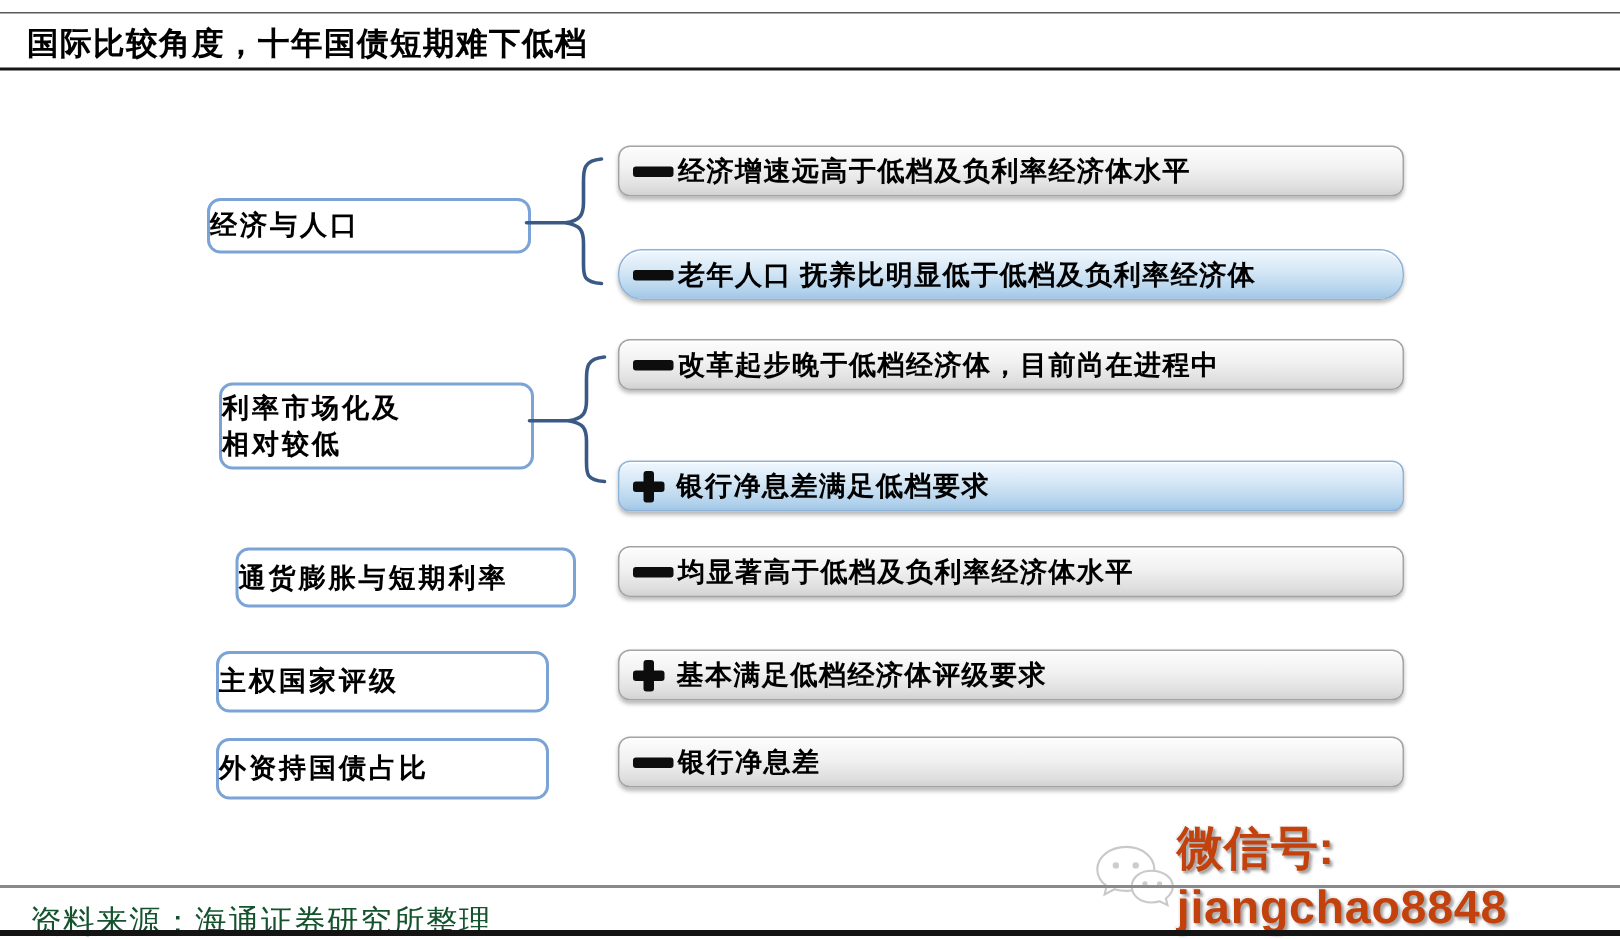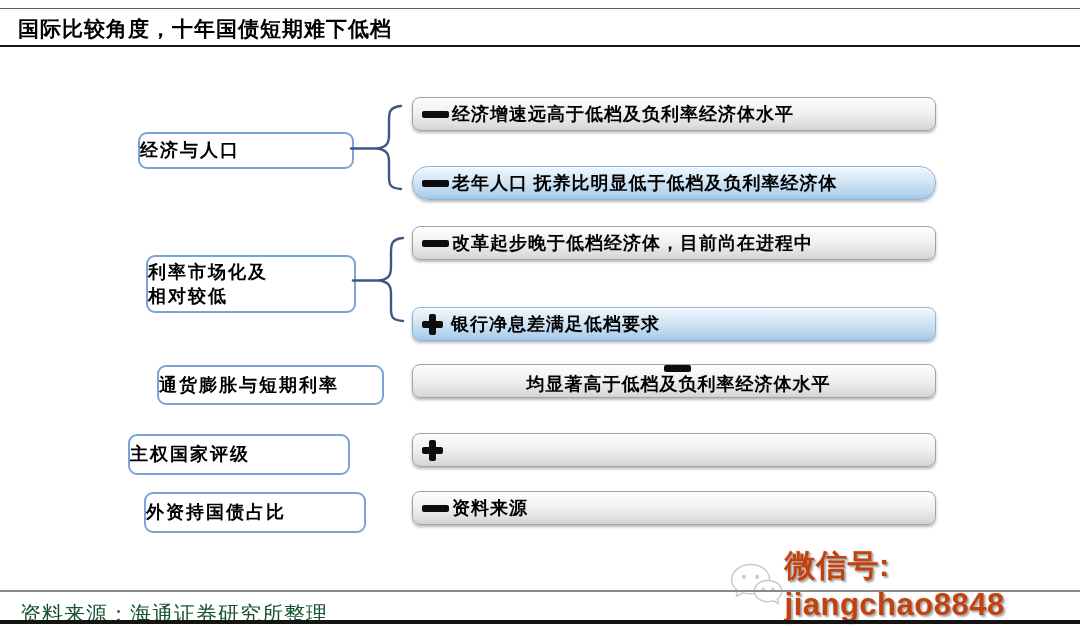--- a/index.html
+++ b/index.html
@@ -49,21 +49,21 @@
   <div class="cat-box" style="left:138px;top:132px;width:212px;height:33px;">
     <span>经济与人口</span>
   </div>
   <div class="cat-box" style="left:146px;top:255px;width:206px;height:54px;">
     <span>利率市场化及</span>
     <span>相对较低</span>
   </div>
   <div class="cat-box" style="left:137px;top:365px;width:223px;height:36px;margin-left:20px;">
     <span>通货膨胀与短期利率</span>
   </div>
-  <div class="cat-box" style="left:128px;top:434px;width:218px;height:37px;">
+  <div class="cat-box" style="left:144px;top:434px;width:218px;height:37px;">
     <span>主权国家评级</span>
   </div>
   <div class="cat-box" style="left:144px;top:492px;width:218px;height:37px;">
     <span>外资持国债占比</span>
   </div>
 
   <div class="assess-box gray" style="top:97px;">
     <span class="ic-minus"></span>
     <span>经济增速远高于低档及负利率经济体水平</span>
   </div>
@@ -72,30 +72,31 @@
     <span>老年人口 抚养比明显低于低档及负利率经济体</span>
   </div>
   <div class="assess-box gray" style="top:226px;">
     <span class="ic-minus"></span>
     <span>改革起步晚于低档经济体，目前尚在进程中</span>
   </div>
   <div class="assess-box blue" style="top:294px;margin-top:13px;">
     <span class="ic-plus"></span>
     <span>银行净息差满足低档要求</span>
   </div>
-  <div class="assess-box gray" style="top:364px;flex-direction:column;">
+  <div class="assess-box gray" style="top:364px;">
     <span class="ic-minus"></span>
     <span>均显著高于低档及负利率经济体水平</span>
   </div>
   <div class="assess-box gray" style="top:433px;">
     <span class="ic-plus"></span>
+    <span>基本满足低档经济体评级要求</span>
   </div>
   <div class="assess-box gray" style="top:491px;">
     <span class="ic-minus"></span>
-    <span>资料来源</span>
+    <span>银行净息差</span>
   </div>
 
   <svg id="connectors" width="1080" height="626" viewBox="0 0 1080 626">
     <g stroke="#3a5a85" stroke-width="2.4" fill="none" stroke-linecap="round">
       <path d="M 351 148.5 L 377 148.5"></path>
       <path d="M 401 106 C 389 107 389 113 389 121 L 389 135 C 389 143 387 147 377 148.5 C 387 150 389 154 389 162 L 389 176 C 389 184 389 188 401 189"></path>
       <path d="M 353 280.5 L 379 280.5"></path>
       <path d="M 403 238 C 391 239 391 245 391 253 L 391 267 C 391 275 389 279 379 280.5 C 389 282 391 286 391 294 L 391 308 C 391 316 391 320 403 321"></path>
     </g>
   </svg>

